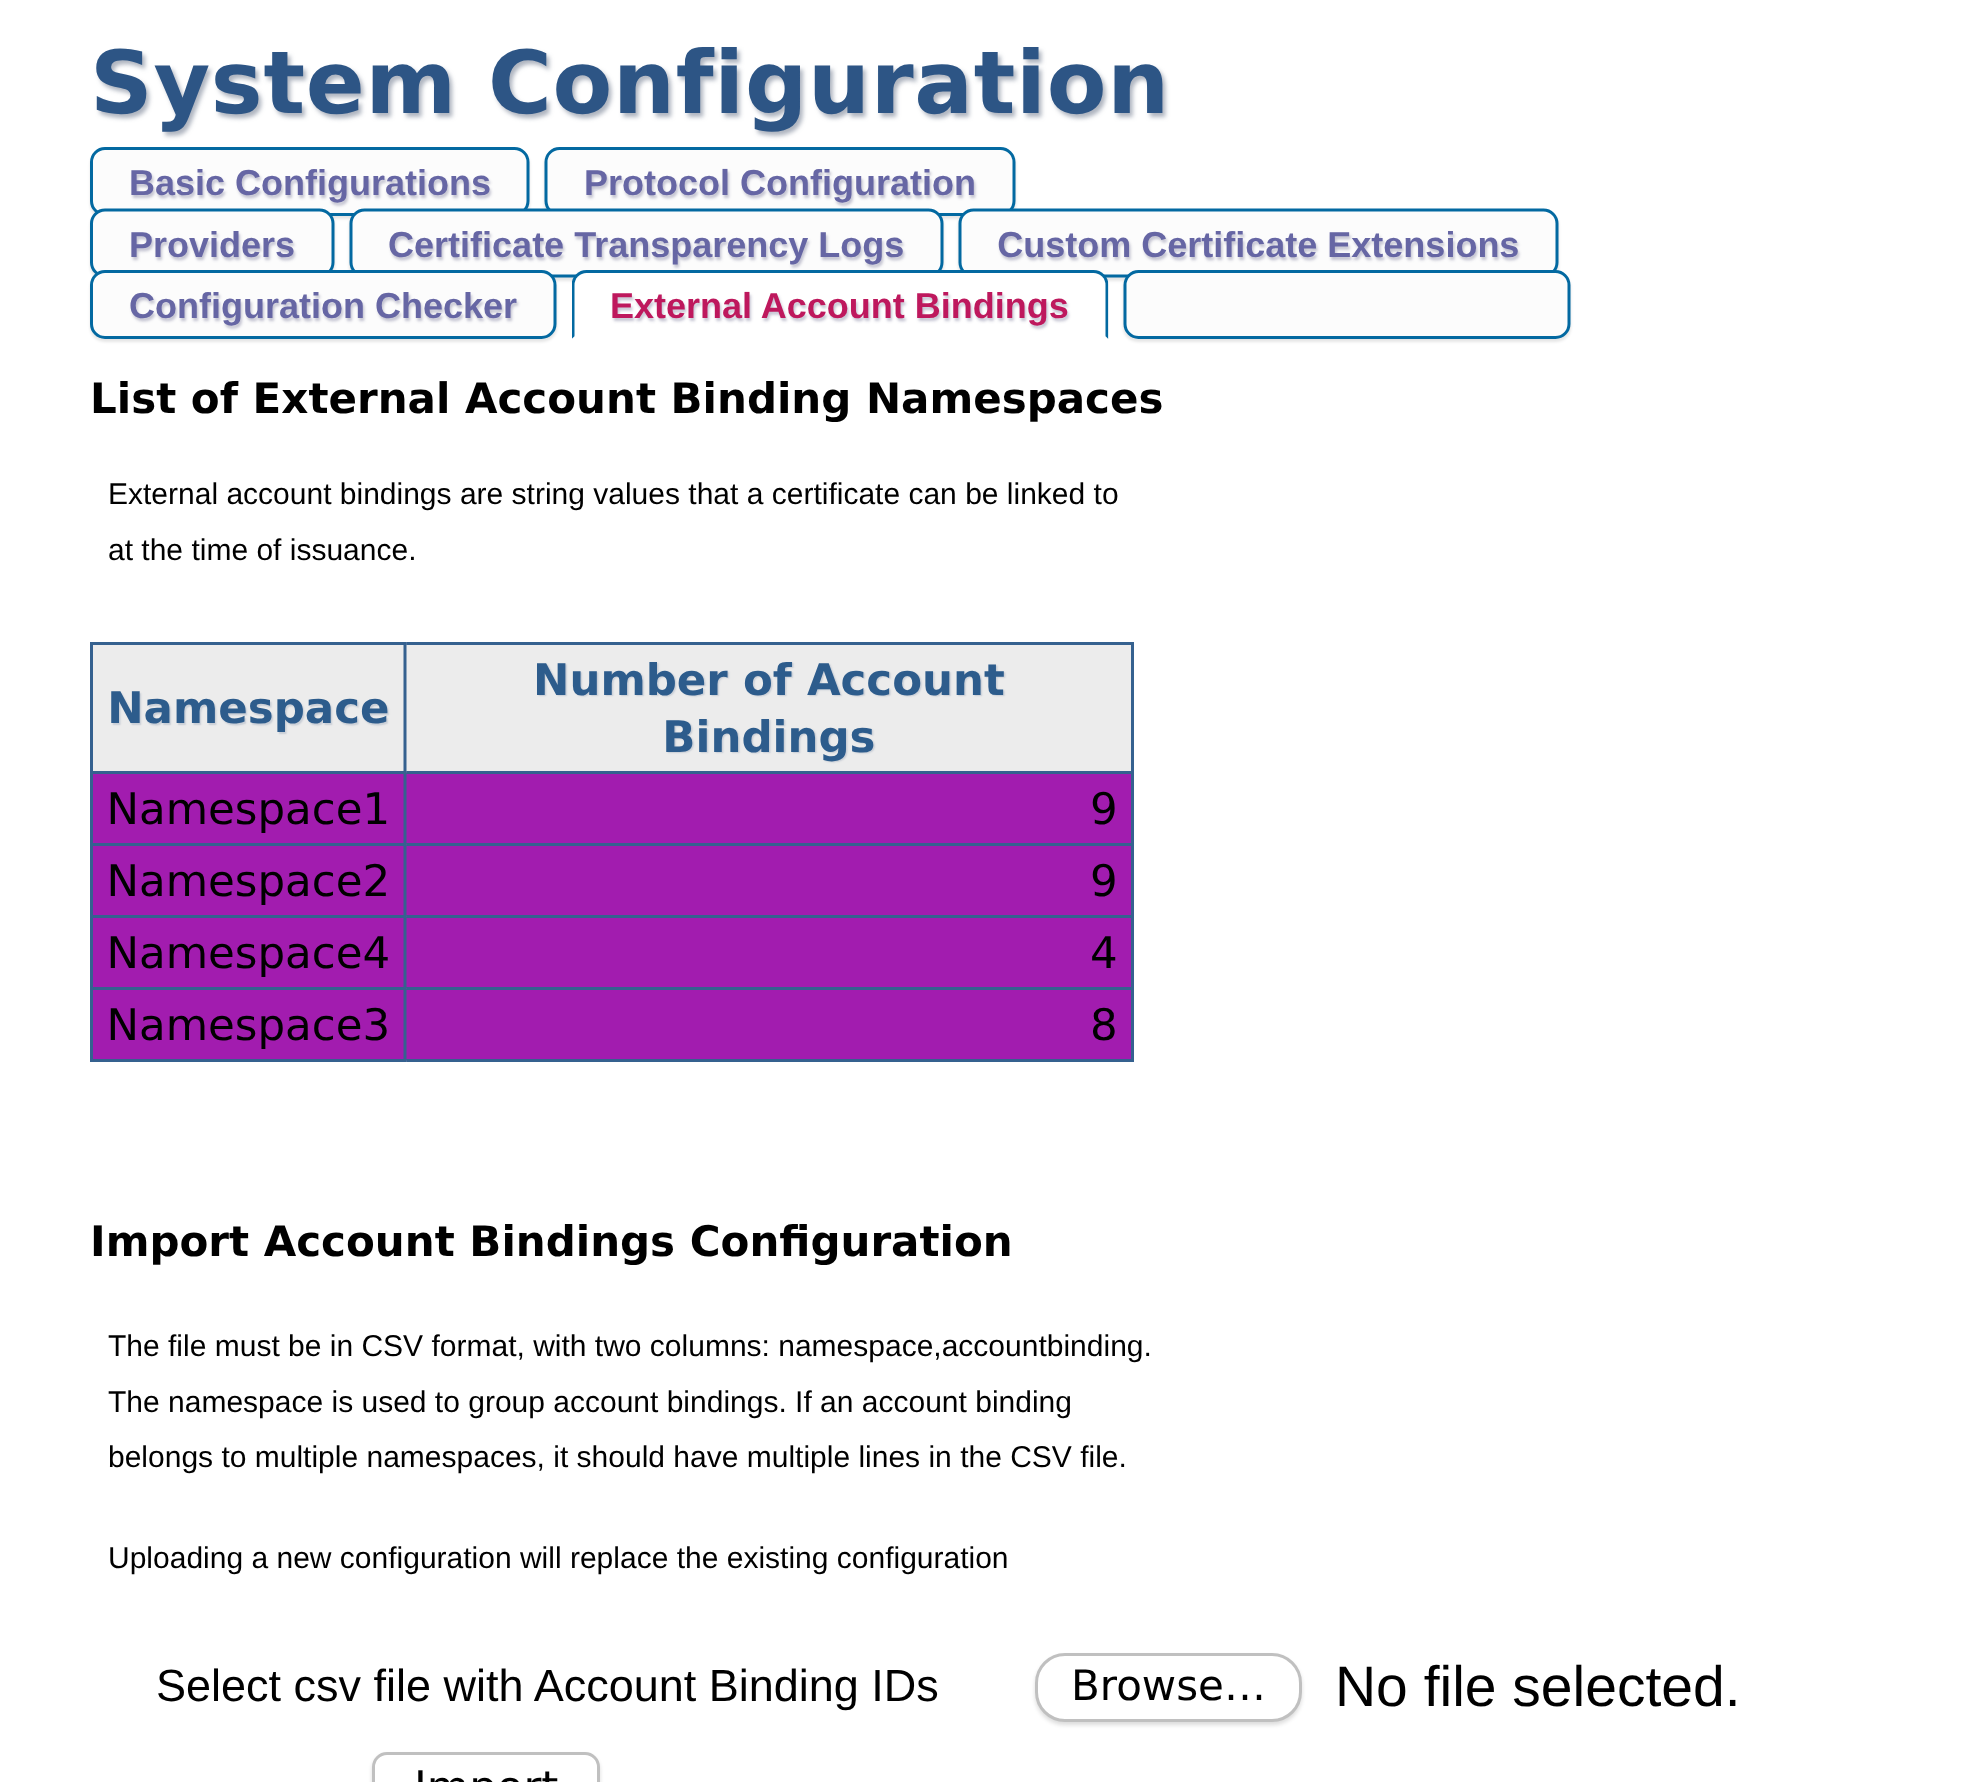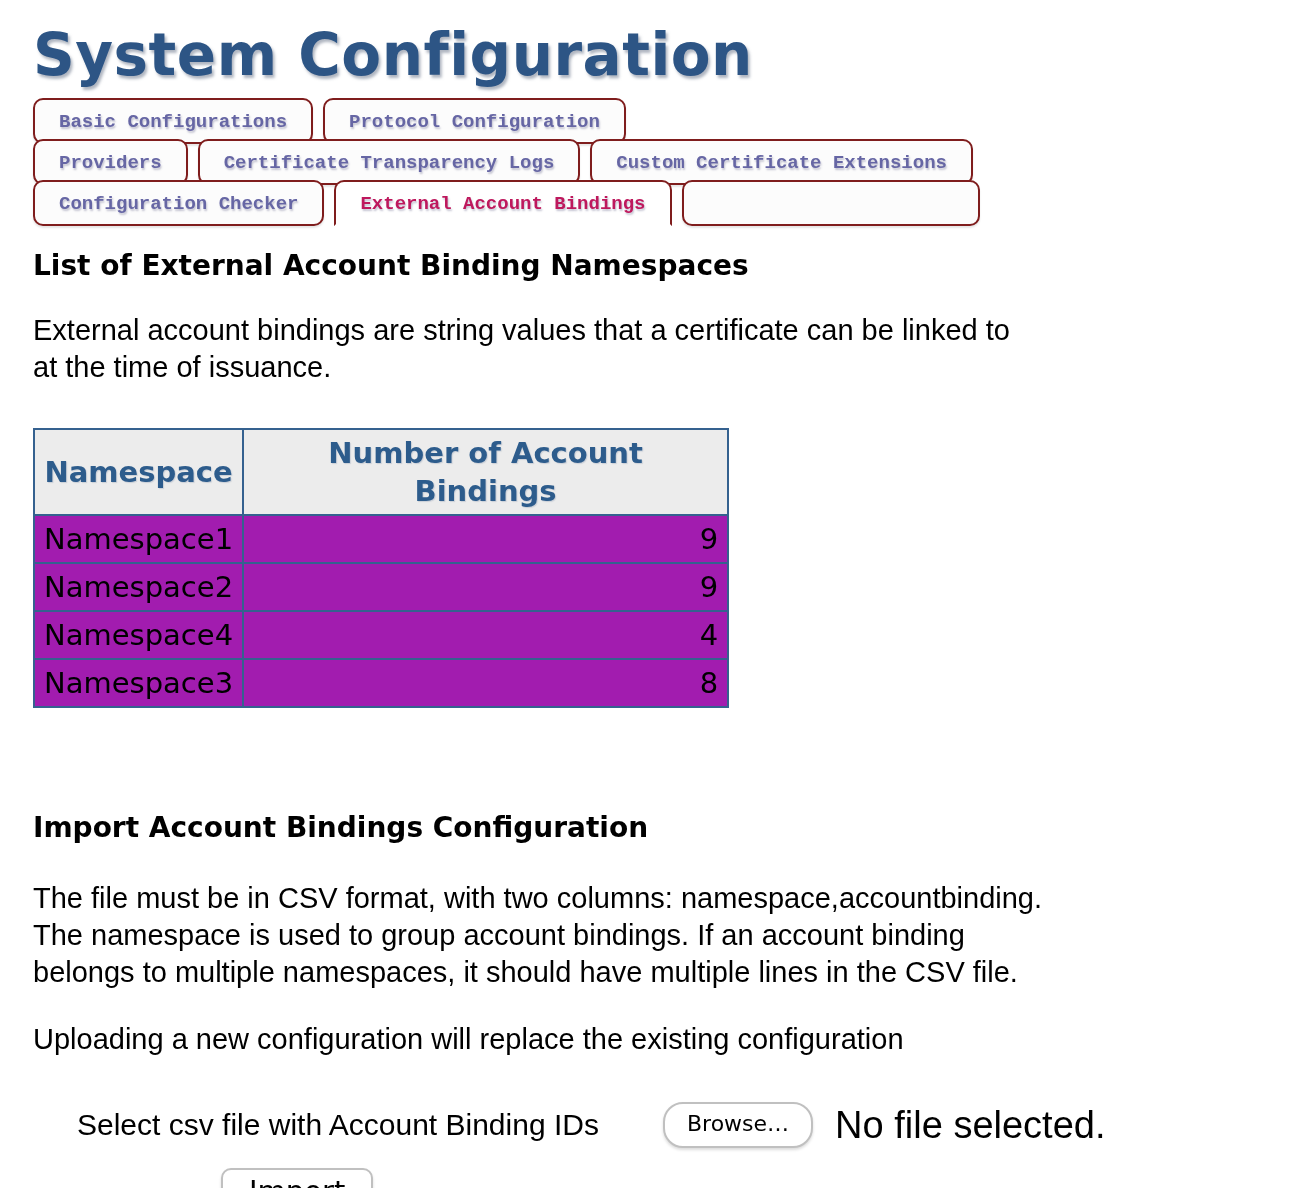--- a/index.html
+++ b/index.html
@@ -1,45 +1,45 @@
 <!DOCTYPE html>
 <html><head>
 <meta charset="utf-8">
 <style>
   * { box-sizing: border-box; margin: 0; padding: 0; }
   html, body { background: #ffffff; }
   body {
     width: 1312px; height: 1188px; overflow: hidden;
     font-family: "Liberation Sans", sans-serif; color: #000;
   }
-  .page { width: 1312px; height: 1188px; padding-left: 33px; overflow: hidden; }
+  .page { width: 1312px; height: 1188px; padding-left: 60px; overflow: hidden; }
 
   h1.page-title {
     margin: 24px 0 12px;
     font-family: "DejaVu Sans", sans-serif;
     font-weight: bold;
     font-size: 58px; line-height: 62px;
     color: #2d5585;
     letter-spacing: 0.5px;
     text-shadow: 2px 3px 3px rgba(110,120,140,0.55);
     white-space: nowrap;
   }
 
   .tabs { display: flex; column-gap: 10px; position: relative; }
   .tabs + .tabs { margin-top: -5px; }
   .tab {
     flex: none;
     height: 46px;
     padding: 5px 24px 0;
-    border: 2px solid #7f1d1d;
+    border: 2px solid #0369a1;
     border-radius: 10px;
     background: #fcfcfc;
-    font-family: Liberation Mono, monospace;
+    font-family: Liberation Sans, sans-serif;
     font-weight: bold;
-    font-size: 19px; line-height: 35px;
+    font-size: 24px; line-height: 35px;
     color: #6666a4;
     text-shadow: 1px 2px 2px rgba(125,125,155,0.45);
     box-shadow: 0 2px 2px rgba(0,0,0,0.10);
     white-space: nowrap;
     cursor: pointer;
   }
   .tab.active {
     color: #be185d;
     background: #ffffff;
     border-bottom-color: #ffffff;
@@ -54,22 +54,22 @@
     font-family: "DejaVu Sans", sans-serif;
     font-weight: bold;
     font-size: 28px; line-height: 36px;
     color: #000;
     margin: 22px 0 0;
   }
   h2.import-heading { margin-top: 102px; }
 
   p.body-text {
     white-space: pre-line;
-    font-size: 29px; line-height: 37px;
-    margin: 28px 0 0;
+    font-size: 20px; line-height: 37px;
+    margin: 28px 12px 0;
     max-width: 1250px;
   }
   p.import-desc { margin-top: 34px; }
   p.replace-note { margin-top: 30px; }
 
   table.ns-table {
     border-collapse: collapse;
     margin-top: 42px;
   }
   .ns-table th, .ns-table td {
@@ -92,21 +92,21 @@
     margin-top: 44px;
     display: flex;
     align-items: center;
     margin-left: 36px;
   }
   .file-label { margin-left: 8px; min-width: 586px; font-size: 30px; }
   .no-file { margin-left: 22px; font-size: 38px; }
 
   button.btn {
     font-family: "DejaVu Sans", sans-serif;
-    font-size: 22px; line-height: 34px;
+    font-size: 28px; line-height: 34px;
     color: #000;
     background: #ffffff;
     border: 2px solid #c0c0c0;
     border-radius: 20px;
     padding: 3px 22px 5px;
     box-shadow: 0 2px 3px rgba(0,0,0,0.14);
     cursor: pointer;
   }
   .import-row { margin-top: 20px; }
   button.import-btn {

